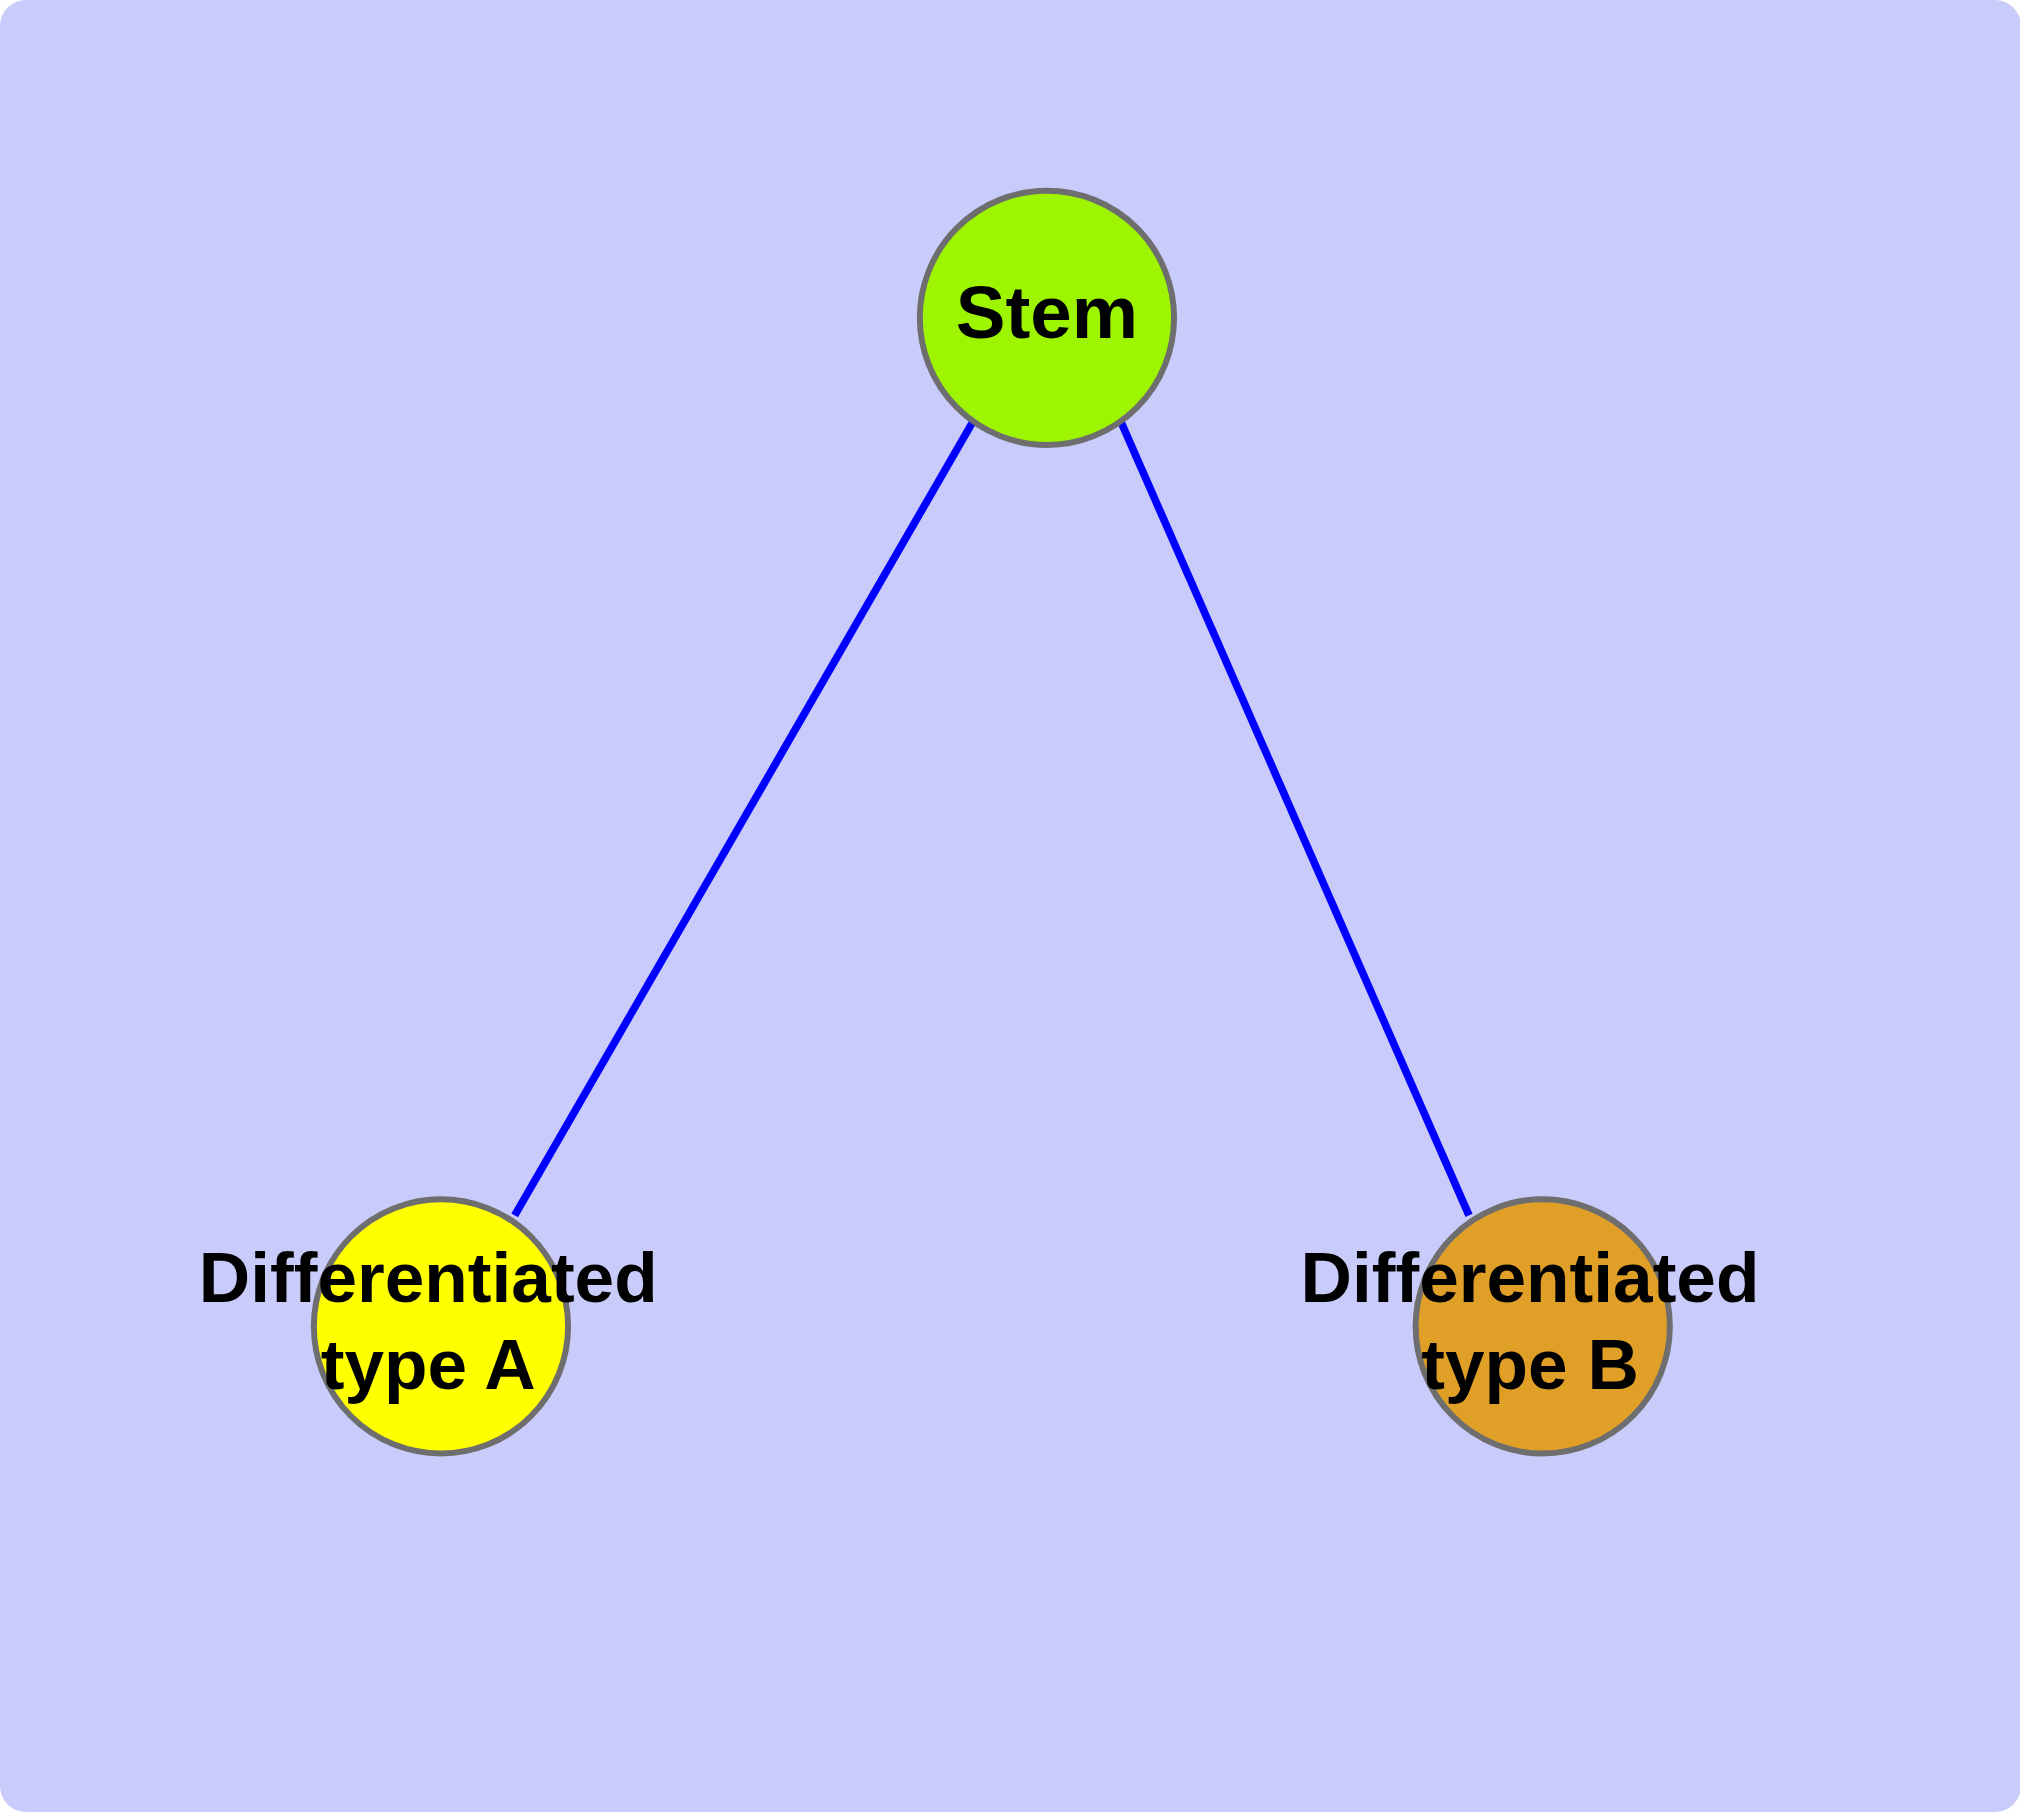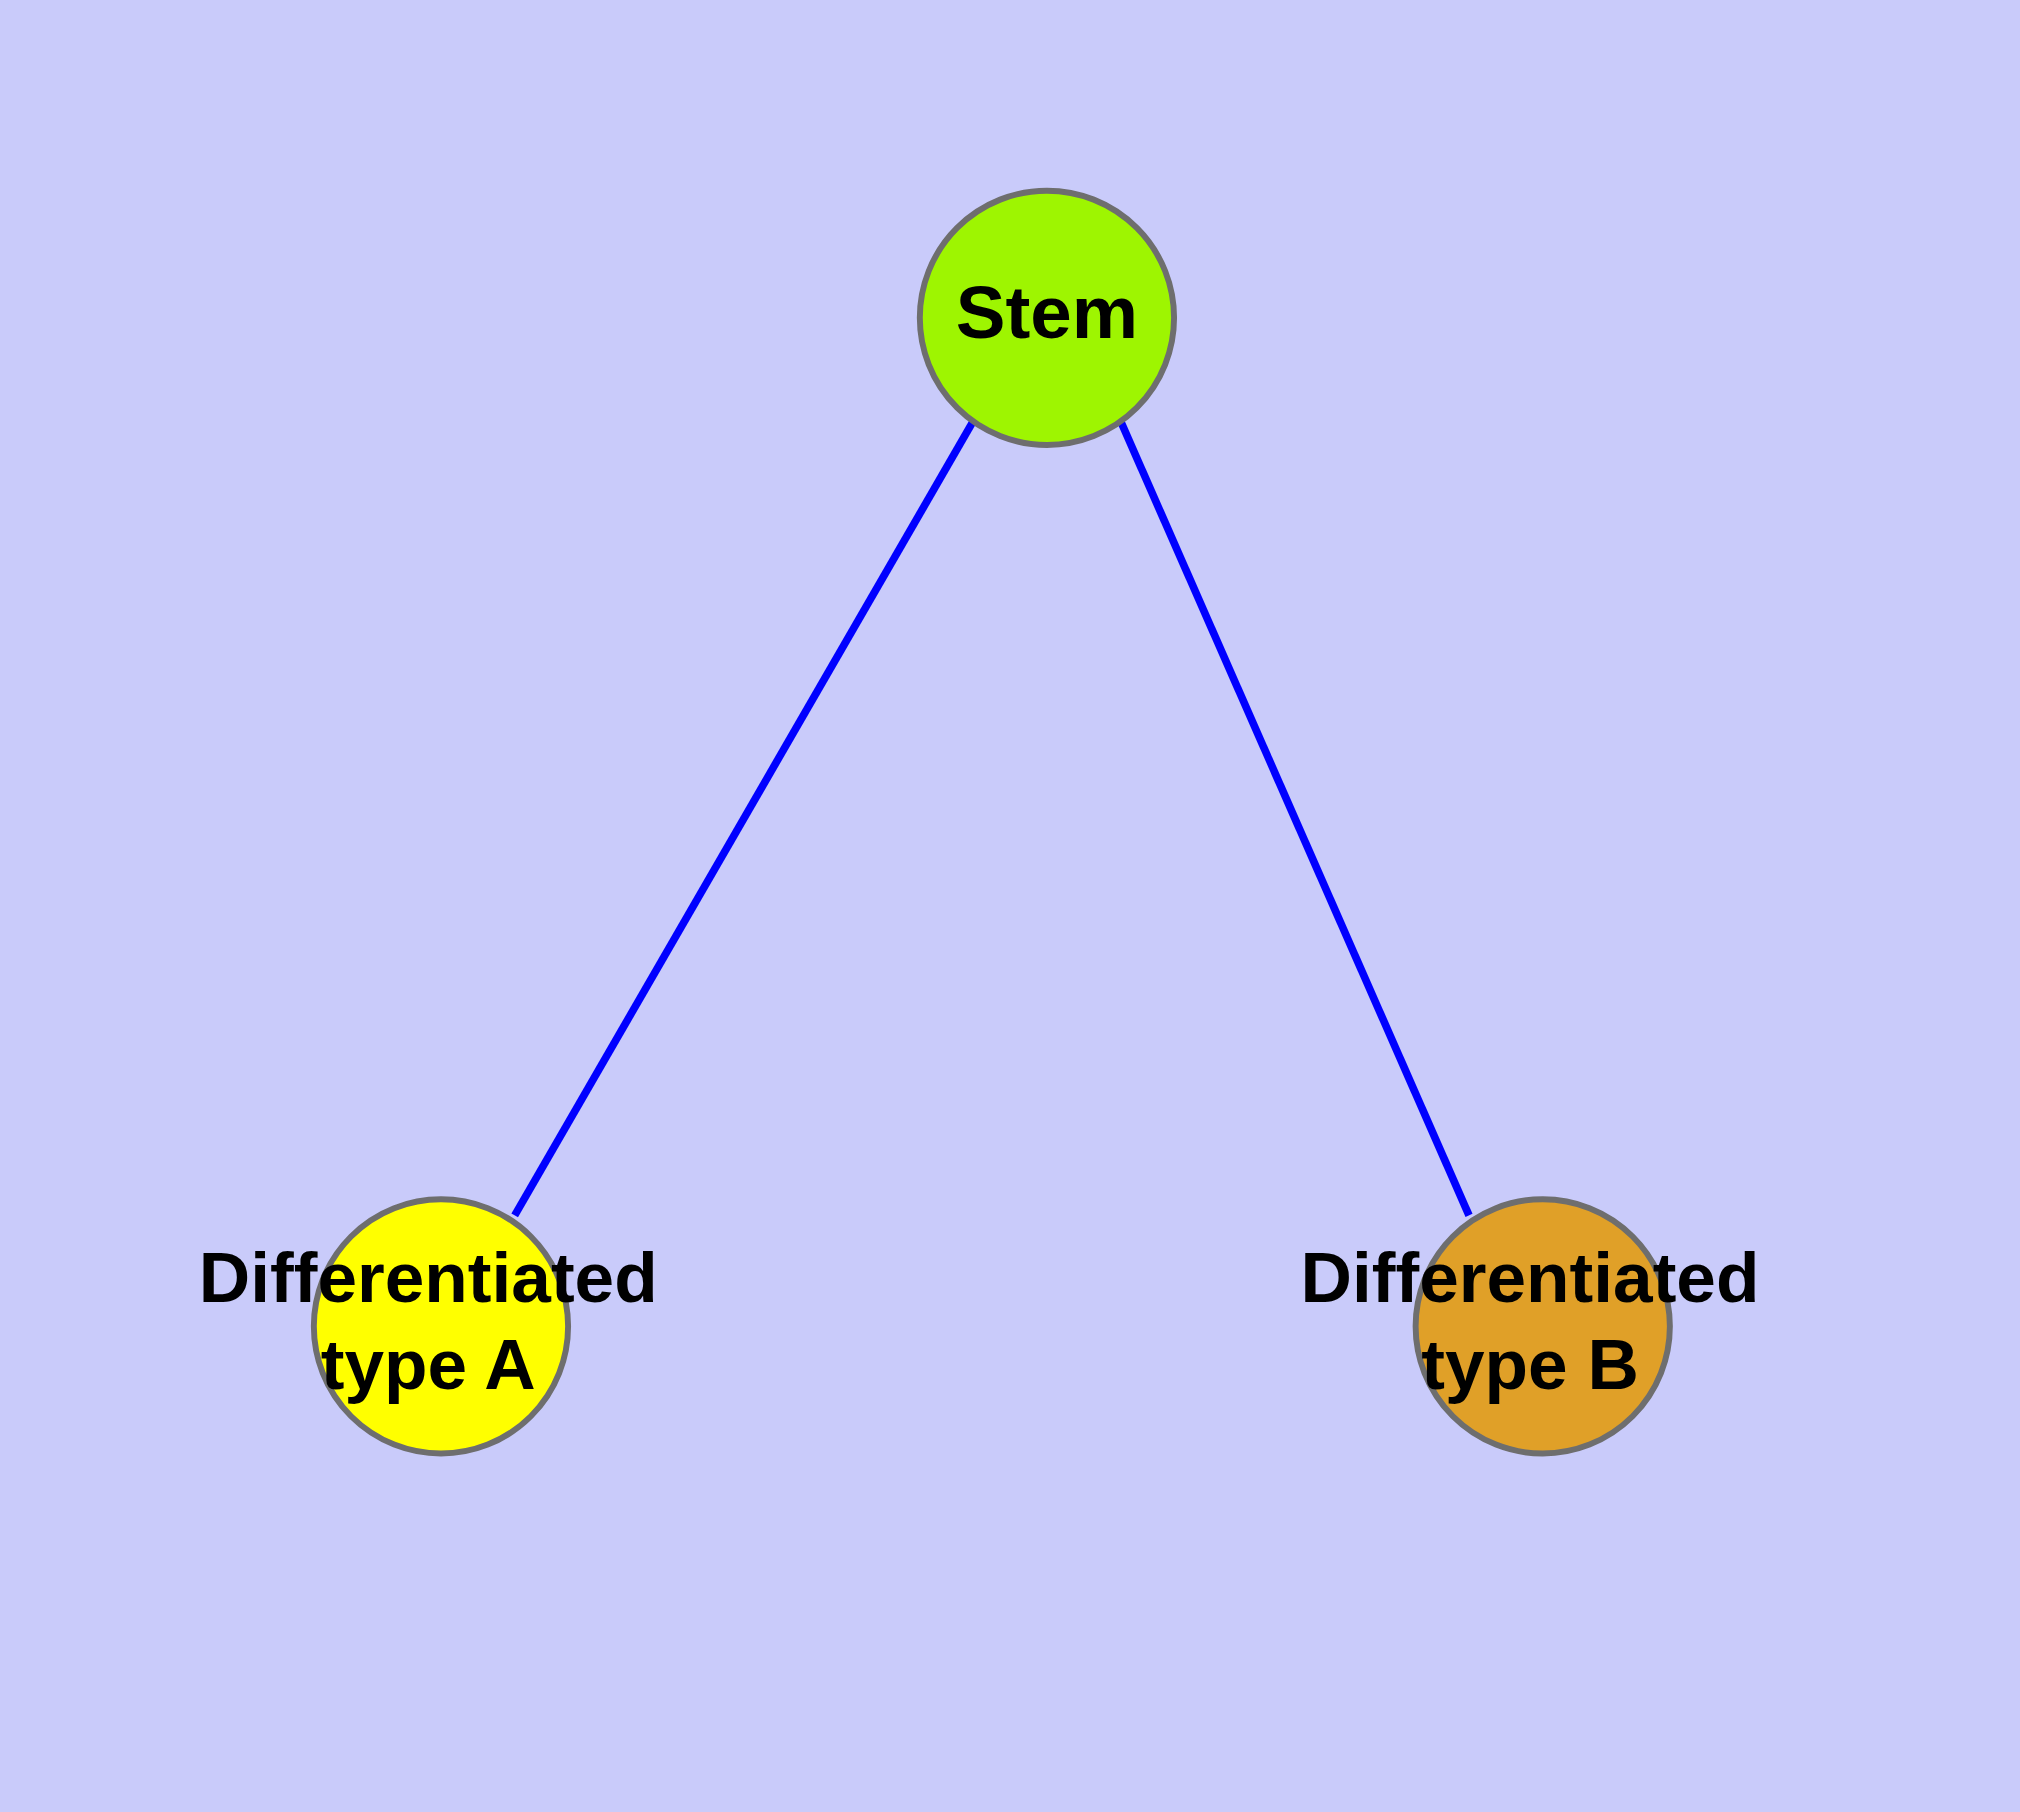--- a/index.html
+++ b/index.html
@@ -6,20 +6,21 @@
     margin: 0;
     padding: 0;
     background: #ffffff;
   }
   #stage {
     position: relative;
     width: 2021px;
     height: 1812px;
     overflow: hidden;
     font-family: "Liberation Sans", sans-serif;
+    border-radius: 26px;
   }
   #canvas-bg {
     position: absolute;
     inset: 0;
     width: 100%;
     height: 100%;
   }
   #graph-svg {
     position: absolute;
     inset: 0;

